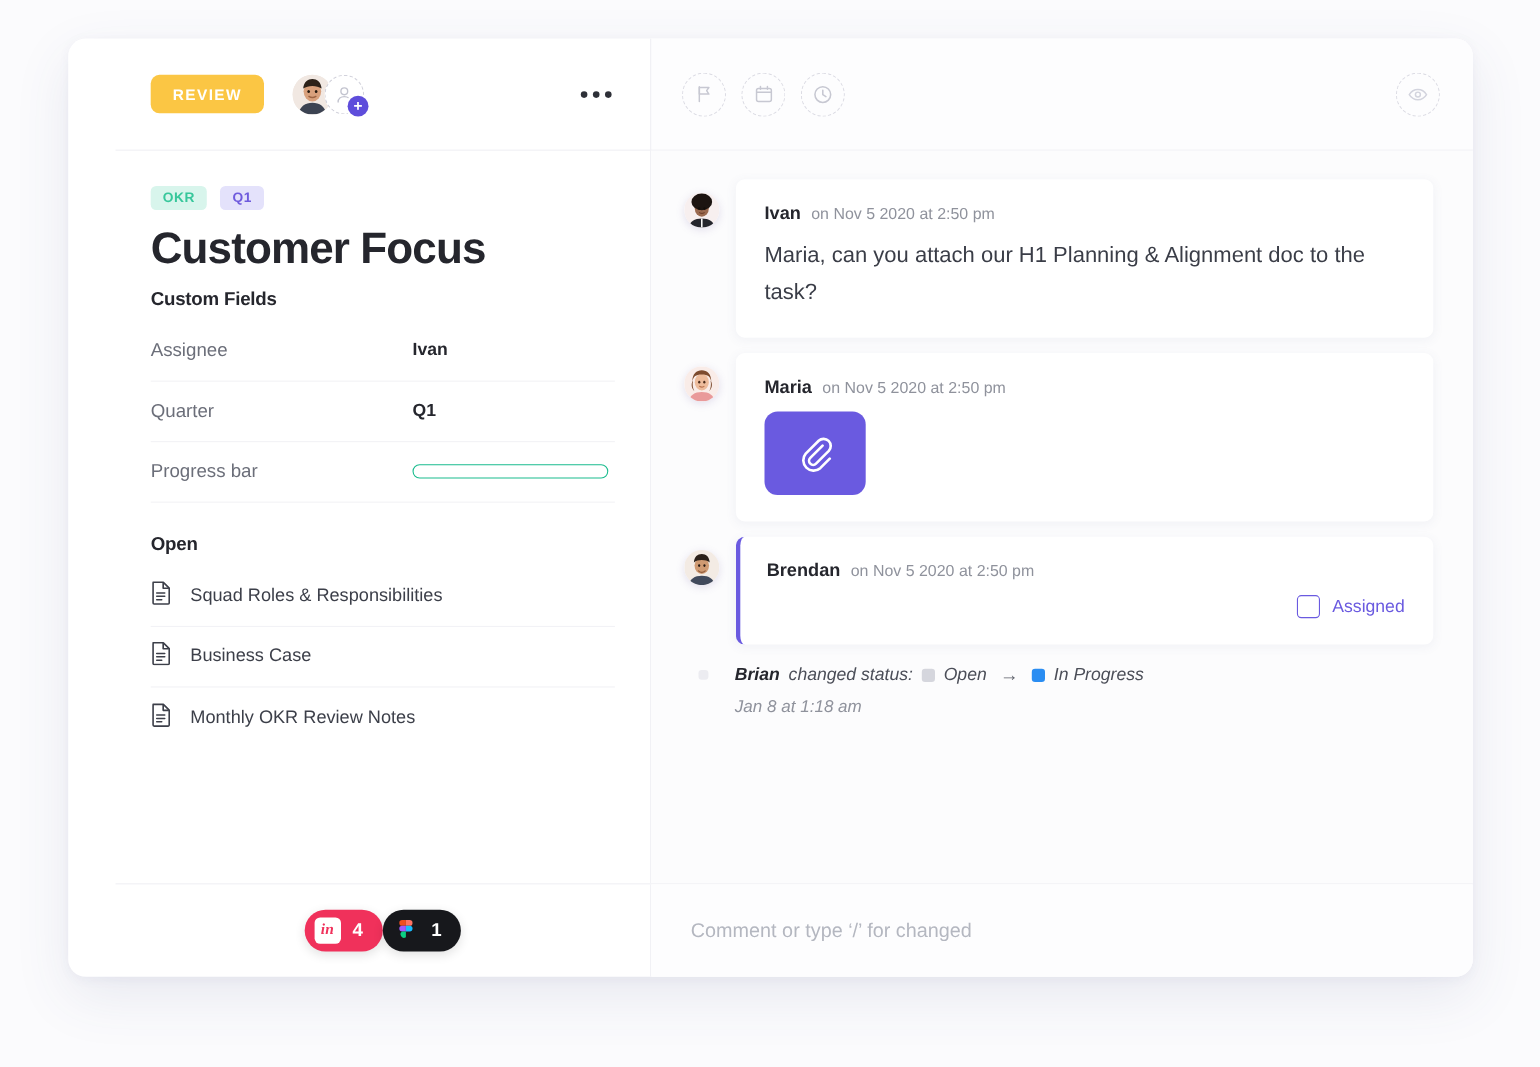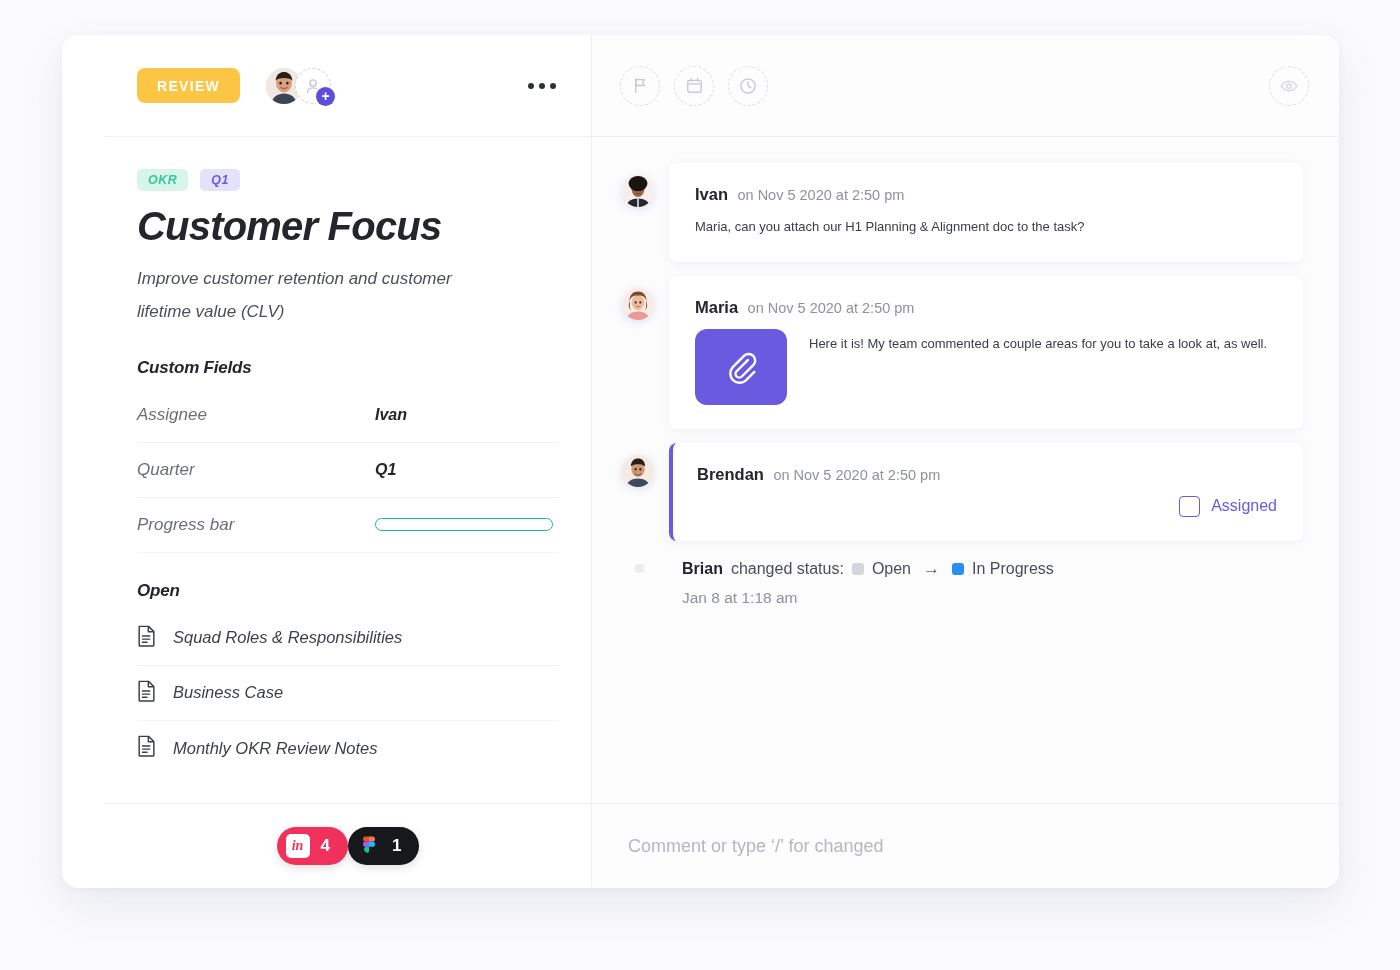--- a/index.html
+++ b/index.html
@@ -156,21 +156,20 @@
 
   
   .left-pane {
     width: 487px;
     flex: 0 0 487px;
     padding: 32px 32px 0 32px;
     border-right: 1px solid #f0f0f4;
     background: #ffffff;
     display: flex;
     flex-direction: column;
-    font-style: italic;
   }
 
   .tags { display: flex; gap: 12px; margin-bottom: 13px; }
   .tag {
     font-size: 12.5px;
     font-weight: bold;
     letter-spacing: .5px;
     padding: 5px 11px 4px;
     border-radius: 5px;
     line-height: 1;
@@ -269,21 +268,21 @@
     flex: 1;
   }
   .bubble.accent {
     border-left: 4px solid #6a5ae0;
     padding-left: 24px;
   }
   .c-meta { margin-bottom: 12px; }
   .c-name { font-size: 16.5px; font-weight: bold; color: #25262d; }
   .c-time { font-size: 14.5px; color: #8f929c; margin-left: 5px; }
   .c-text {
-    font-size: 13px;
+    font-size: 20px;
     color: #3a3d47;
     line-height: 1.68;
   }
 
   .attach-row { display: flex; align-items: flex-start; gap: 22px; }
   .attach-tile {
     width: 92px;
     height: 76px;
     border-radius: 12px;
     background: #6a5ae0;
@@ -317,21 +316,21 @@
     margin-top: 18px;
     margin-left: 1px;
   }
   .sc-dot {
     width: 32px; flex: 0 0 32px;
     display:flex; justify-content:center; padding-top: 5px;
   }
   .sc-dot span {
     width: 9px; height: 9px; border-radius: 3px; background: #ececf1; display:block;
   }
-  .sc-body { margin-left: 27px; }
+  .sc-body { margin-left: 13px; font-style: italic; }
   .sc-line1 {
     display: flex; align-items: center; gap: 8px;
     font-size: 16px; color: #4b4e58;
   }
   .sc-who { font-weight: bold; color: #25262d; }
   .sq { width: 12px; height: 12px; border-radius: 3px; display:inline-block; }
   .sq-open { background: #d5d6dd; }
   .sq-prog { background: #2a8df2; }
   .sc-arrow { color: #5c5f69; font-size: 17px; margin: 0 4px; }
   .sc-time { font-size: 15.5px; color: #8f929c; margin-top: 10px; }
@@ -460,21 +459,20 @@
 
       <div class="left-pane">
 
         <div class="tags">
           <span class="tag tag-okr" style="color: rgb(55, 199, 155); background: rgb(216, 245, 236);">OKR</span>
           <span class="tag tag-q1" style="color: rgb(111, 91, 221); background: rgb(228, 226, 251);">Q1</span>
         </div>
 
         <div class="title">Customer Focus</div>
 
-        <div class="subtitle">Improve customer retention and customer lifetime value (CLV)</div>
 
         <div class="section-title">Custom Fields</div>
 
         <div class="field-row">
           <span class="field-label">Assignee</span>
           <span class="field-value">Ivan</span>
         </div>
 
         <div class="field-row">
           <span class="field-label">Quarter</span>
@@ -565,21 +563,20 @@
             <div class="c-meta">
               <span class="c-name">Maria</span>
               <span class="c-time">on Nov 5 2020 at 2:50 pm</span>
             </div>
             <div class="attach-row">
               <div class="attach-tile" style="background: rgb(106, 90, 224);">
                 <svg width="34" height="34" viewBox="0 0 24 24" aria-hidden="true">
                   <path d="M16.8 7.1 8.9 15a2.6 2.6 0 0 0 3.7 3.7l8.2-8.2a4.6 4.6 0 0 0-6.5-6.5L6 12.3a6.6 6.6 0 0 0 9.3 9.3l6.1-6.1" fill="none" stroke="#ffffff" stroke-width="1.7" stroke-linecap="round" stroke-linejoin="round"></path>
                 </svg>
               </div>
-              <div class="c-text" style="padding-top:4px">Here it is! My team commented a couple areas for you to take a look at, as well.</div>
             </div>
           </div>
         </div>
 
         <div class="comment">
           <div class="c-avatar">
             <svg width="32" height="32" viewBox="0 0 32 32" aria-hidden="true">
               <rect width="32" height="32" fill="#f3ebe4"></rect>
               <path d="M4 32c1-5.6 5.5-8.6 12-8.6S27 26.4 28 32z" fill="#414a5c"></path>
               <ellipse cx="16" cy="14.2" rx="6.6" ry="7.6" fill="#cf9a72"></ellipse>

